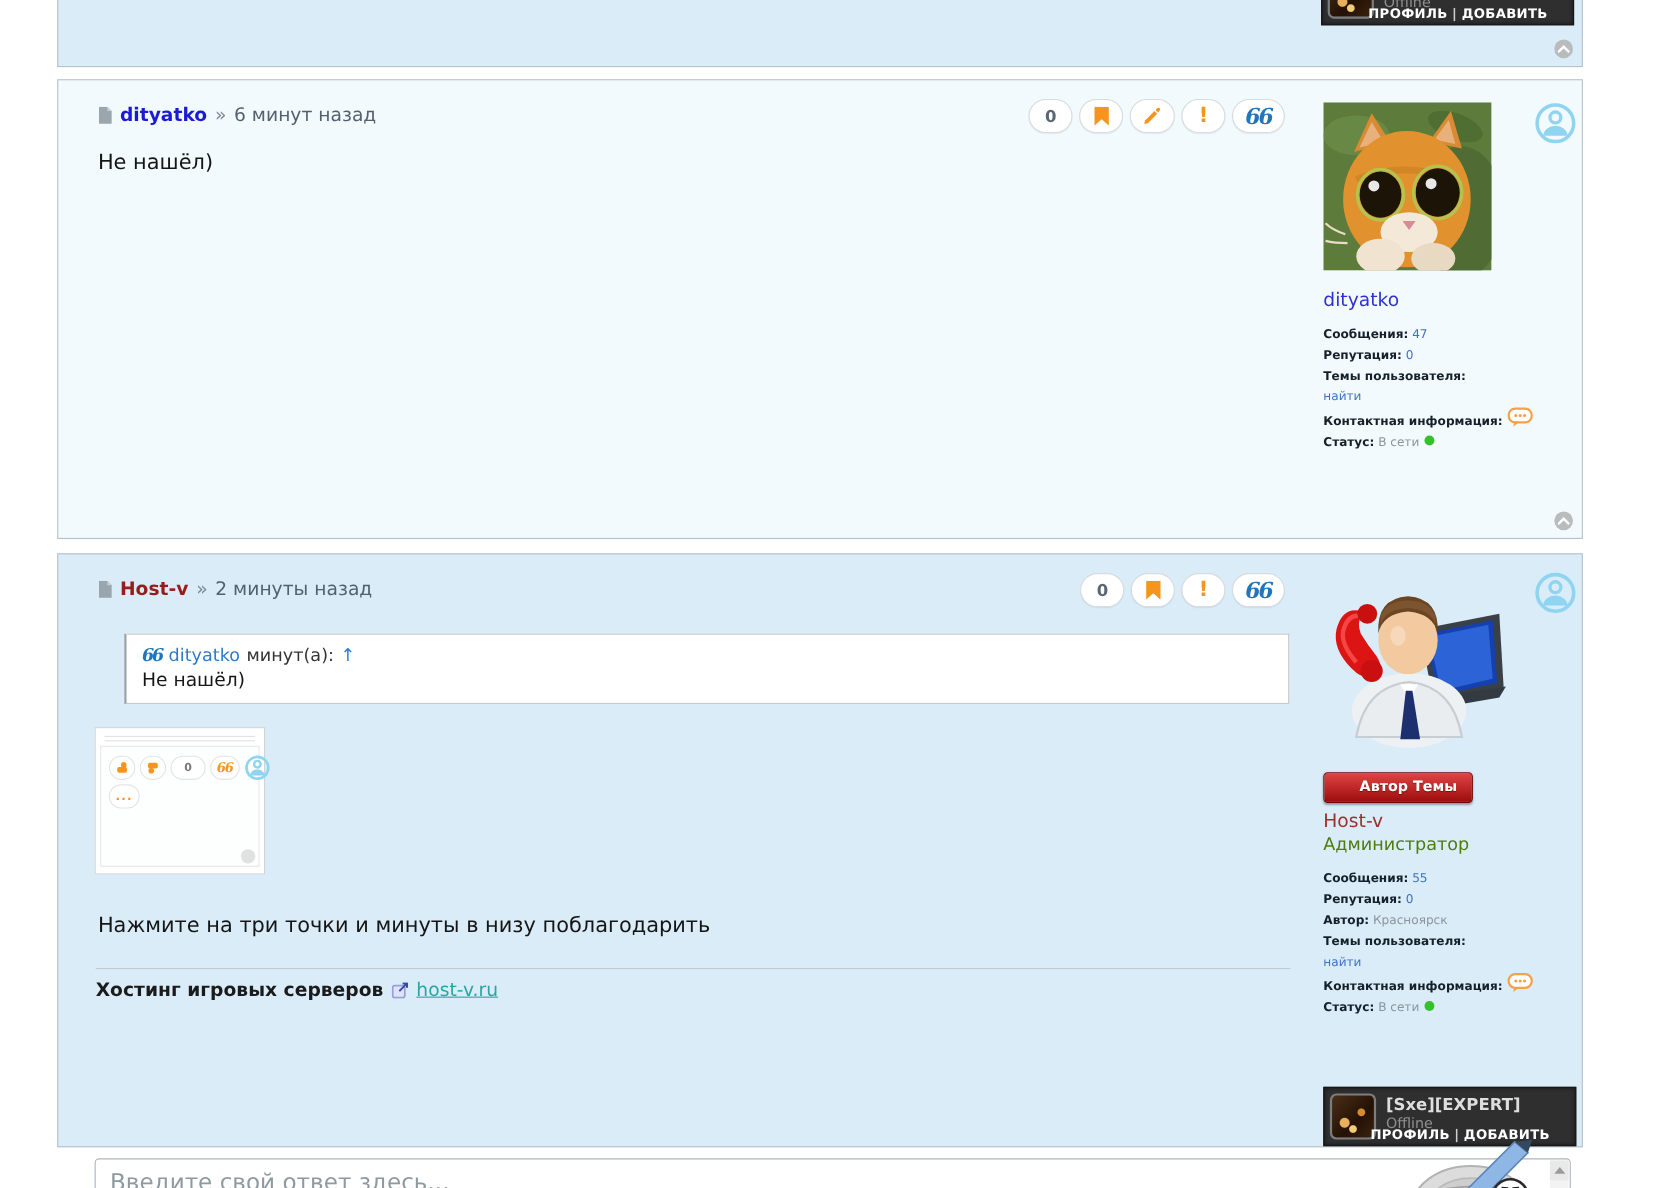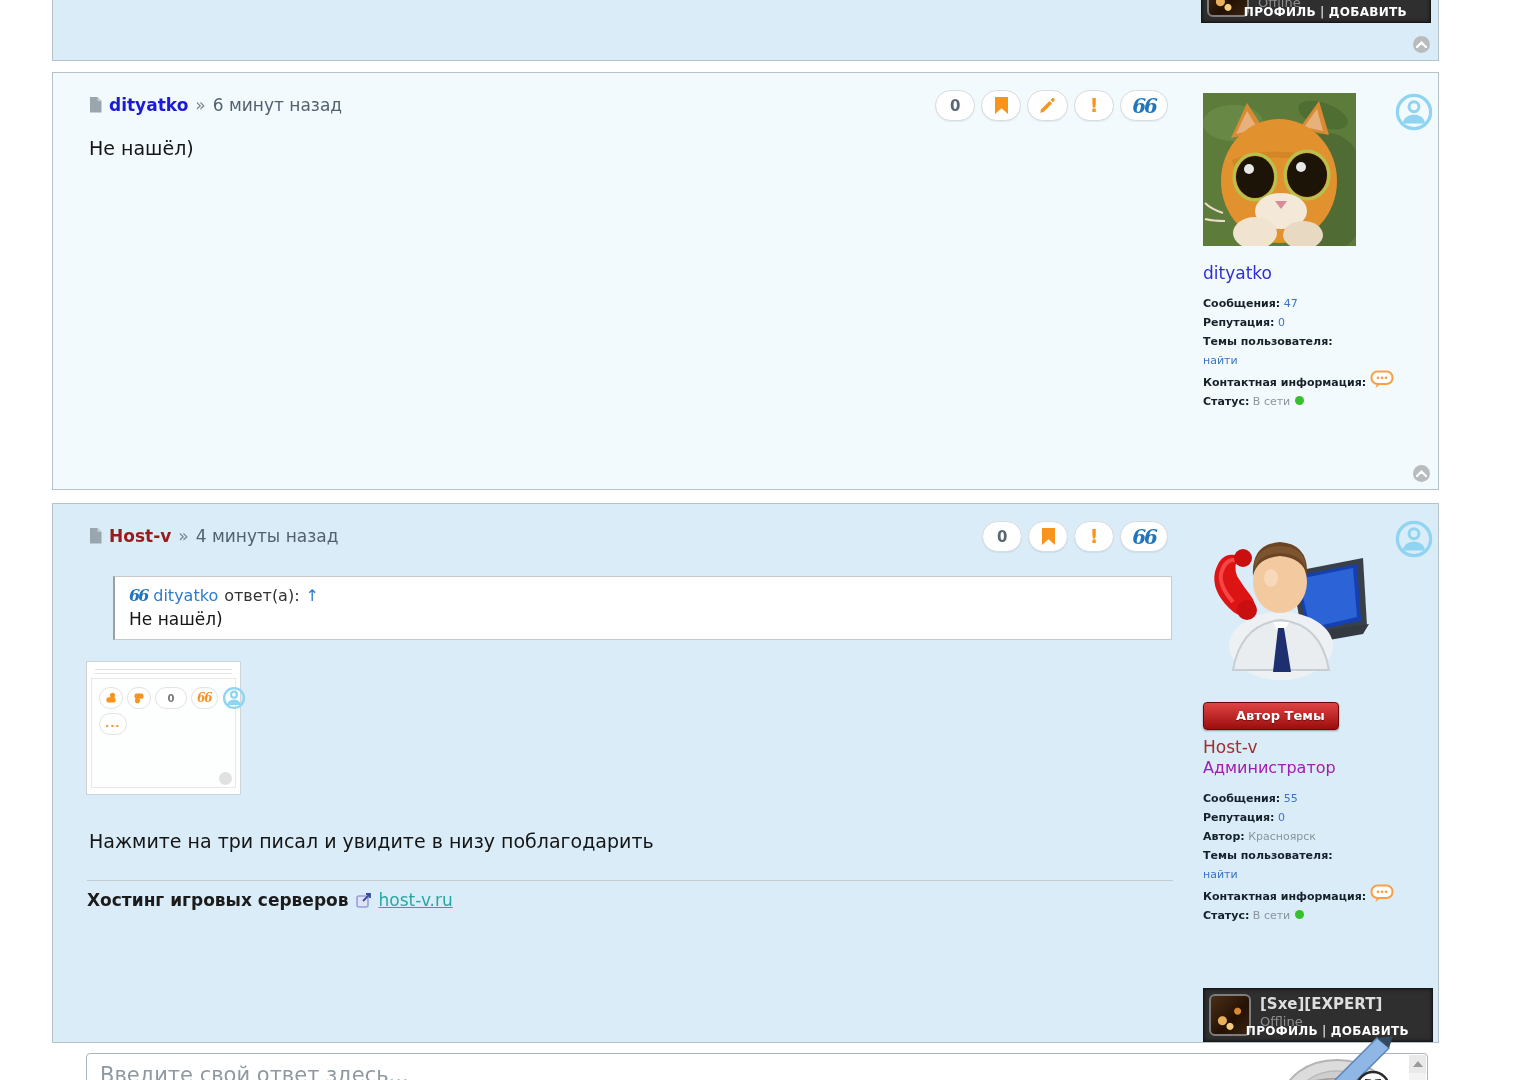--- a/index.html
+++ b/index.html
@@ -58,21 +58,21 @@
   
   .divider{position:absolute;left:34px;width:1086px;height:1px;background:#c3cbd0;}
   .signature{position:absolute;left:34px;display:flex;align-items:center;gap:7px;font-size:17px;justify-content:center;}
   .sig-text{font-weight:bold;color:#1b1b1b;}
   .sig-link{color:#28a7a2;text-decoration:underline;cursor:pointer;}
   .avatar{position:absolute;left:1150px;cursor:pointer;}
   .person-icon{position:absolute;left:1342px;width:38px;height:38px;}
   .sb-user{position:absolute;left:1150px;font-size:17px;text-decoration:none;cursor:pointer;}
   .sb-user.blue{color:#2f2fd8;}
   .sb-user.red{color:#a03030;}
-  .sb-rank{position:absolute;left:1150px;font-size:16px;color:#a21caf;}
+  .sb-rank{position:absolute;left:1150px;font-size:16px;color:#4d7c0f;}
   .stats{position:absolute;left:1150px;width:233px;font-size:11px;line-height:19px;}
   .sl{font-weight:bold;color:#15202b;}
   .sv{color:#8b959d;}
   .sv.lnk{color:#3d73c4;cursor:pointer;text-decoration:none;}
   .sv.block{display:block;}
   .dot{display:inline-block;width:9px;height:9px;border-radius:50%;background:#35c02c;margin-left:5px;}
   .bubble{vertical-align:-3px;margin-left:4px;cursor:pointer;}
 
   .badge{position:absolute;left:1150px;padding:5px 13px 6px;font-size:13px;font-weight:bold;color:#fff;
          background:linear-gradient(#e04343,#9c0d0d);border:1px solid #6e0606;border-radius:4px;
@@ -219,21 +219,21 @@
 
 <div class="post alt" style="top:503px;height:540px;">
 
   <div class="post-header">
     <svg width="13" height="16" viewBox="0 0 13 16">
         <path d="M1 0 h7.5 L12.5 4 V15.5 H1 Z" fill="#9aa6ae"></path>
         <path d="M8.5 0 L12.5 4 H8.5 Z" fill="#c6ced4"></path>
       </svg>
     <a class="author-link author-red">Host-v</a>
     <span class="hdr-sep">»</span>
-    <span class="hdr-time">4 минуты назад</span>
+    <span class="hdr-time">2 минуты назад</span>
   </div>
 
   <div class="pills">
     <span class="pill">
         <span class="pill-count">0</span>
       </span>
     <span class="pill">
         <svg width="15" height="18" viewBox="0 0 15 18">
           <path d="M1 0 H14 V17 L7.5 11.3 L1 17 Z" fill="#f7941e"></path>
         </svg>
@@ -243,21 +243,21 @@
       </span>
     <span class="pill">
         <span class="q66">66</span>
       </span>
   </div>
 
   <div class="quotebox">
     <div class="quote-meta">
       <span class="q66" style="font-size:16px;">66</span>
       <a class="quote-author">dityatko</a>
-      <span>ответ(а):</span>
+      <span>минут(а):</span>
       <a class="quote-arrow">↑</a>
     </div>
     <div class="quote-text">Не нашёл)</div>
   </div>
 
   <div class="attach">
     <div class="mini-line"></div>
     <div class="mini-line"></div>
     <div class="mini-inner">
       <div class="mini-row">
@@ -287,21 +287,21 @@
       </div>
       <div class="mini-row2">
         <span class="mini-pill" style="min-width:26px;">
             <span class="mini-dots">...</span>
           </span>
       </div>
       <div class="mini-chev"></div>
     </div>
   </div>
 
-  <div class="body-text" style="top:326px;">Нажмите на три писал и увидите в низу поблагодарить</div>
+  <div class="body-text" style="top:326px;">Нажмите на три точки и минуты в низу поблагодарить</div>
 
   <div class="divider" style="top:376px;"></div>
 
   <div class="signature" style="top:386px;">
     <span class="sig-text">Хостинг игровых серверов</span>
     <svg width="16" height="15" viewBox="0 0 16 15">
         <rect x="1" y="3" width="11" height="11" rx="2" fill="#dfe3f5" stroke="#96a0dd" stroke-width="1.6"></rect>
         <path d="M7 8 L14 1 M10 1 H14 V5" stroke="#3b4aa0" stroke-width="1.8" fill="none"></path>
       </svg>
     <a class="sig-link">host-v.ru</a>

